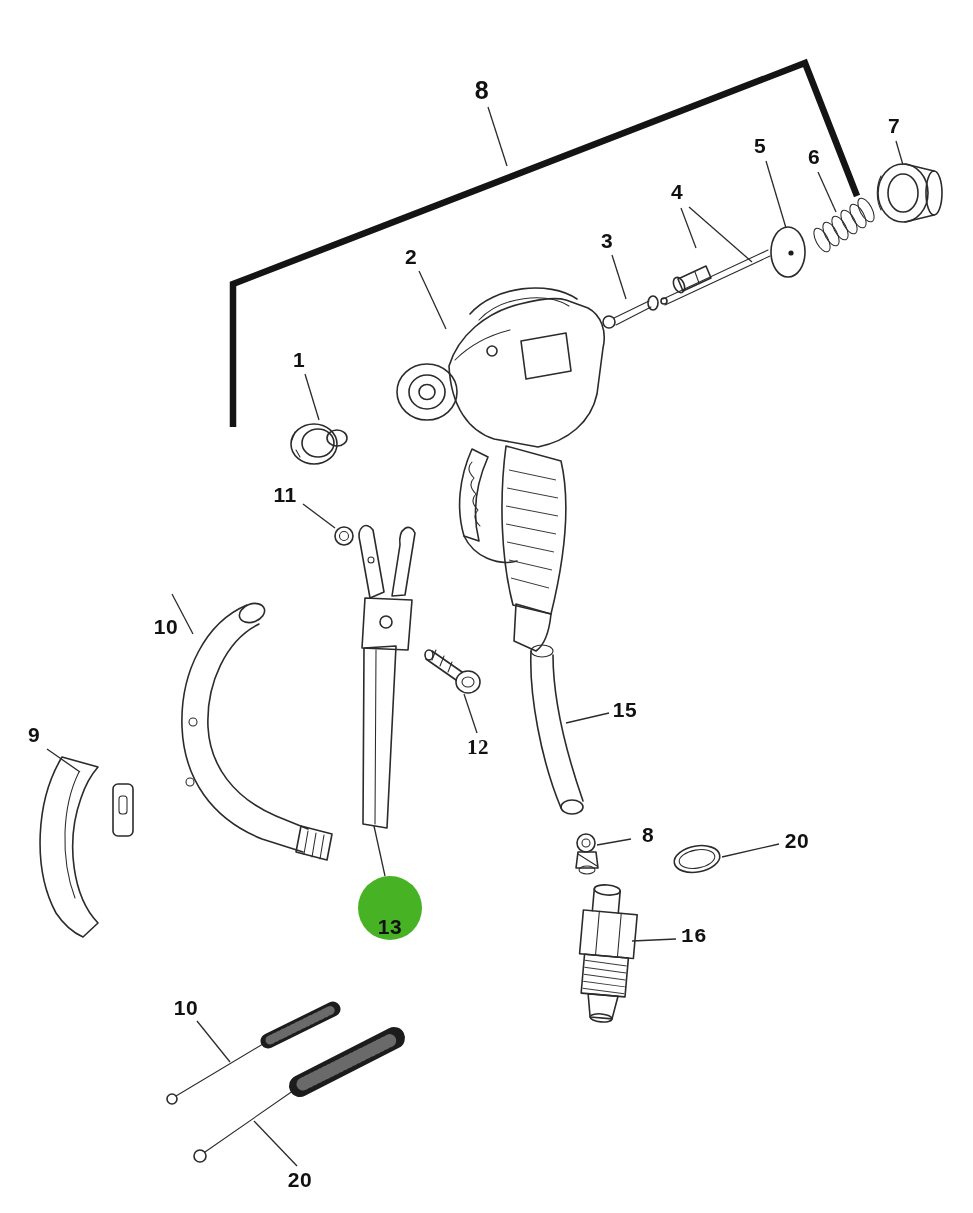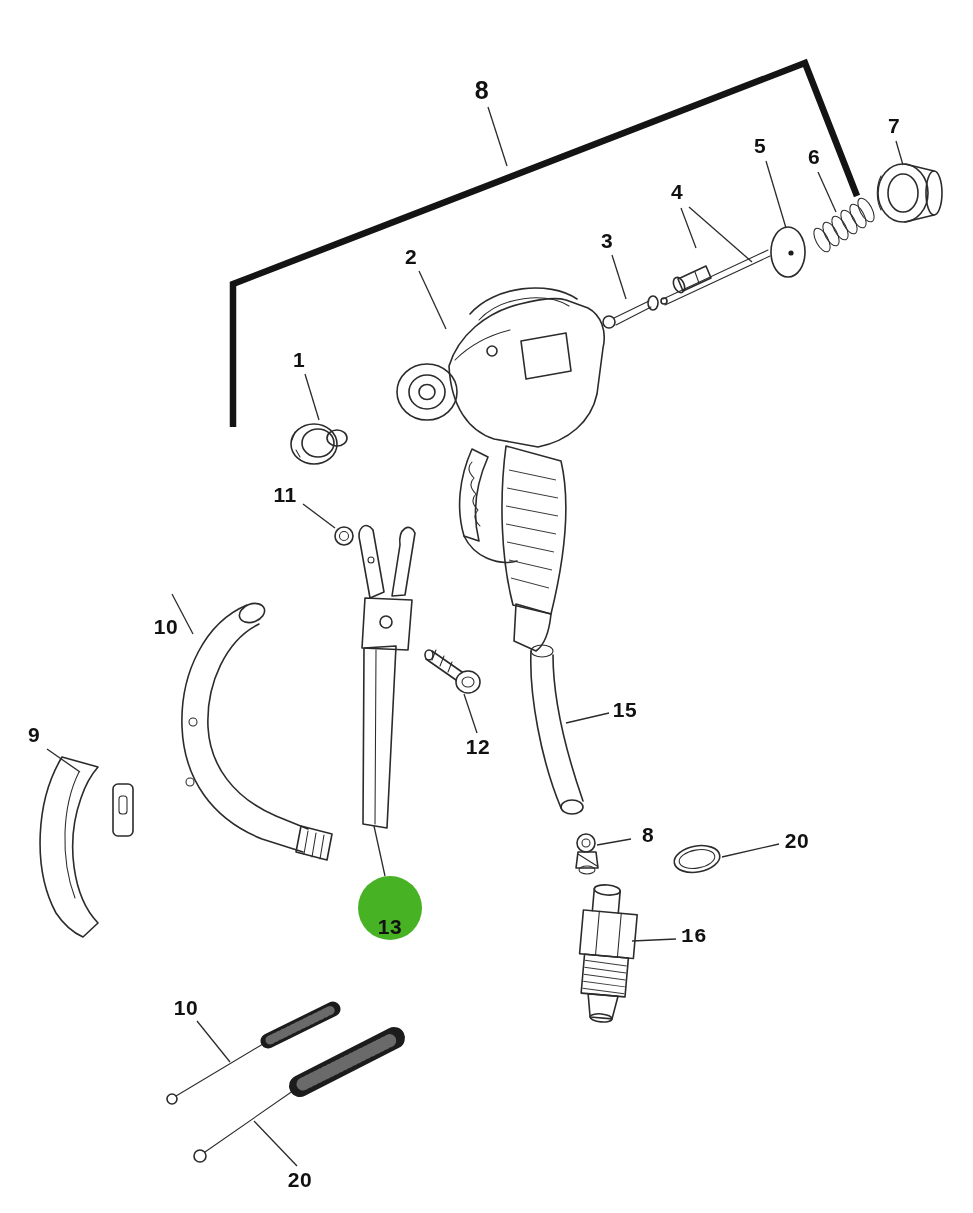--- a/index.html
+++ b/index.html
@@ -235,21 +235,21 @@
   <div class="callout" style="left:411px; top:257px;">2</div>
   <div class="callout" style="left:607px; top:241px;">3</div>
   <div class="callout" style="left:677px; top:192px;">4</div>
   <div class="callout" style="left:760px; top:146px;">5</div>
   <div class="callout" style="left:814px; top:157px;">6</div>
   <div class="callout" style="left:894px; top:126px;">7</div>
   <div class="callout lg" style="left:482px; top:90px;">8</div>
   <div class="callout" style="left:34px;  top:735px;">9</div>
   <div class="callout" style="left:166px; top:580px;margin-top:47px;">10</div>
   <div class="callout" style="left:285px; top:495px;">11</div>
-  <div class="callout" style="left:478px; top:747px;">12</div>
+  <div class="callout" style="left:478px; top:747px;font-family:Liberation Serif, serif;">12</div>
   <div class="callout" style="left:390px; top:908px;margin-top:19px;">13</div>
   <div class="callout" style="left:625px; top:710px;">15</div>
   <div class="callout" style="left:648px; top:835px;">8</div>
   <div class="callout" style="left:694px; top:936px;font-family:Liberation Mono, monospace;">16</div>
   <div class="callout" style="left:186px; top:1008px;">10</div>
   <div class="callout" style="left:300px; top:1180px;">20</div>
   <div class="callout" style="left:797px; top:841px;">20</div>
 
 </div>
 

